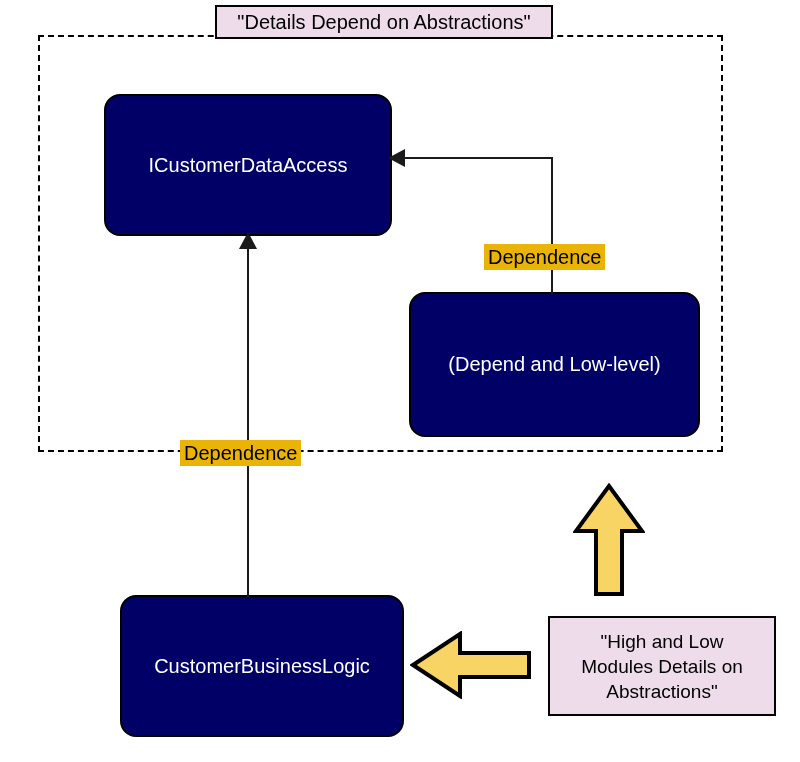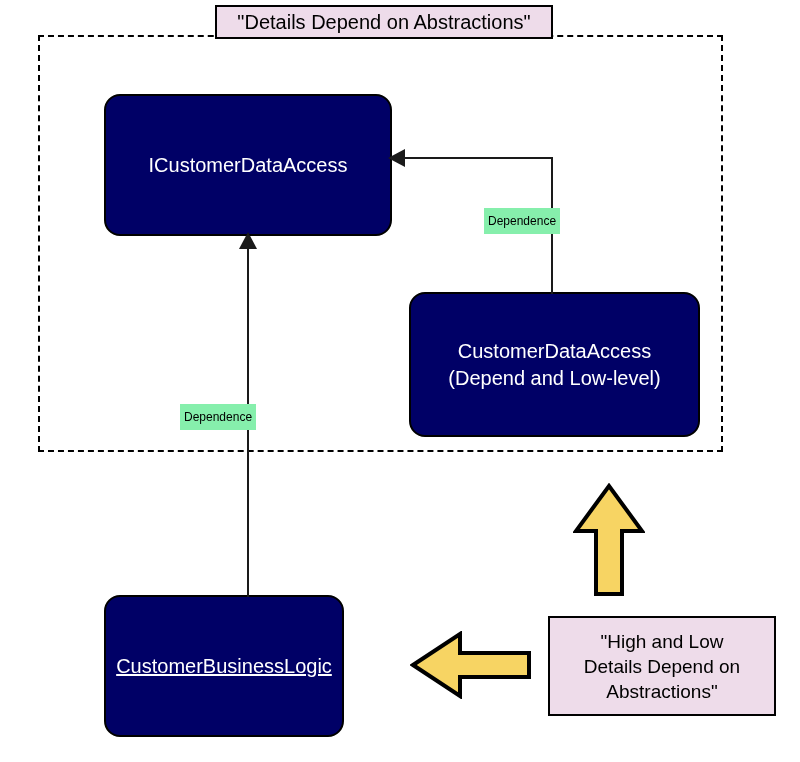--- a/index.html
+++ b/index.html
@@ -71,21 +71,21 @@
     justify-content: center;
     color: #ffffff;
     font-size: 20px;
     line-height: 27px;
     text-align: right;
   }
   .node .l1, .node .l2 { display: block; white-space: nowrap; }
 
   .node-interface      { left: 104px; top: 94px;  width: 288px; height: 142px; }
   .node-dataaccess     { left: 409px; top: 292px; width: 291px; height: 145px; }
-  .node-businesslogic  { left: 104px; top: 595px; width: 240px; height: 142px; text-decoration: underline; }
+  .node-businesslogic  { left: 120px; top: 595px; width: 284px; height: 142px; }
 
   
   .line {
     position: absolute;
     background: #1a1a1a;
   }
   .line-v { width: 2px; }
   .line-h { height: 2px; }
 
   
@@ -112,26 +112,27 @@
     left: 239px;
     top: 232px;
     border-left: 9px solid transparent;
     border-right: 9px solid transparent;
     border-bottom: 17px solid #1a1a1a;
   }
 
   
   .edge-label {
     position: absolute;
-    background: #86efac;
+    background: #eab308;
     color: #000000;
-    font-size: 12px;
+    font-size: 20px;
     line-height: 24px;
     padding: 1px 4px;
     white-space: nowrap;
+    margin-top: 36px;
   }
   .label-dep-right { left: 484px; top: 208px; }
   .label-dep-left  { left: 180px; top: 404px; }
 
   
   .block-arrow { position: absolute; }
   .block-arrow svg { display: block; }
   .arrow-up-block   { left: 573px; top: 483px; width: 72px; height: 114px; }
   .arrow-left-block { left: 410px; top: 631px; width: 122px; height: 68px; }
 </style>
@@ -142,21 +143,20 @@
 
   <div class="boundary"></div>
 
   <div class="chip chip-title">"Details Depend on Abstractions"</div>
 
   <div class="node node-interface">
     <span class="l1">ICustomerDataAccess</span>
   </div>
 
   <div class="node node-dataaccess">
-    <span class="l1">CustomerDataAccess</span>
     <span class="l2">(Depend and Low-level)</span>
   </div>
 
   <div class="node node-businesslogic">
     <span class="l1">CustomerBusinessLogic</span>
   </div>
 
   <div class="line line-v conn-da-up"></div>
   <div class="line line-h conn-da-left"></div>
   <div class="arrowhead arrowhead-left"></div>
@@ -174,18 +174,18 @@
 
   <div class="block-arrow arrow-left-block">
     <svg viewBox="0 0 122 68" width="122" height="68">
       <polygon points="3,34 50,3 50,22 119,22 119,46 50,46 50,65" fill="#f7d463" stroke="#000000" stroke-width="4" stroke-linejoin="miter"></polygon>
     </svg>
   </div>
 
   <div class="chip chip-note">
     <div>
       <span>"High and Low</span><br>
-      <span>Details Depend on</span><br>
+      <span>Modules Details on</span><br>
       <span>Abstractions"</span>
     </div>
   </div>
 
 </div>
 
 </body></html>

